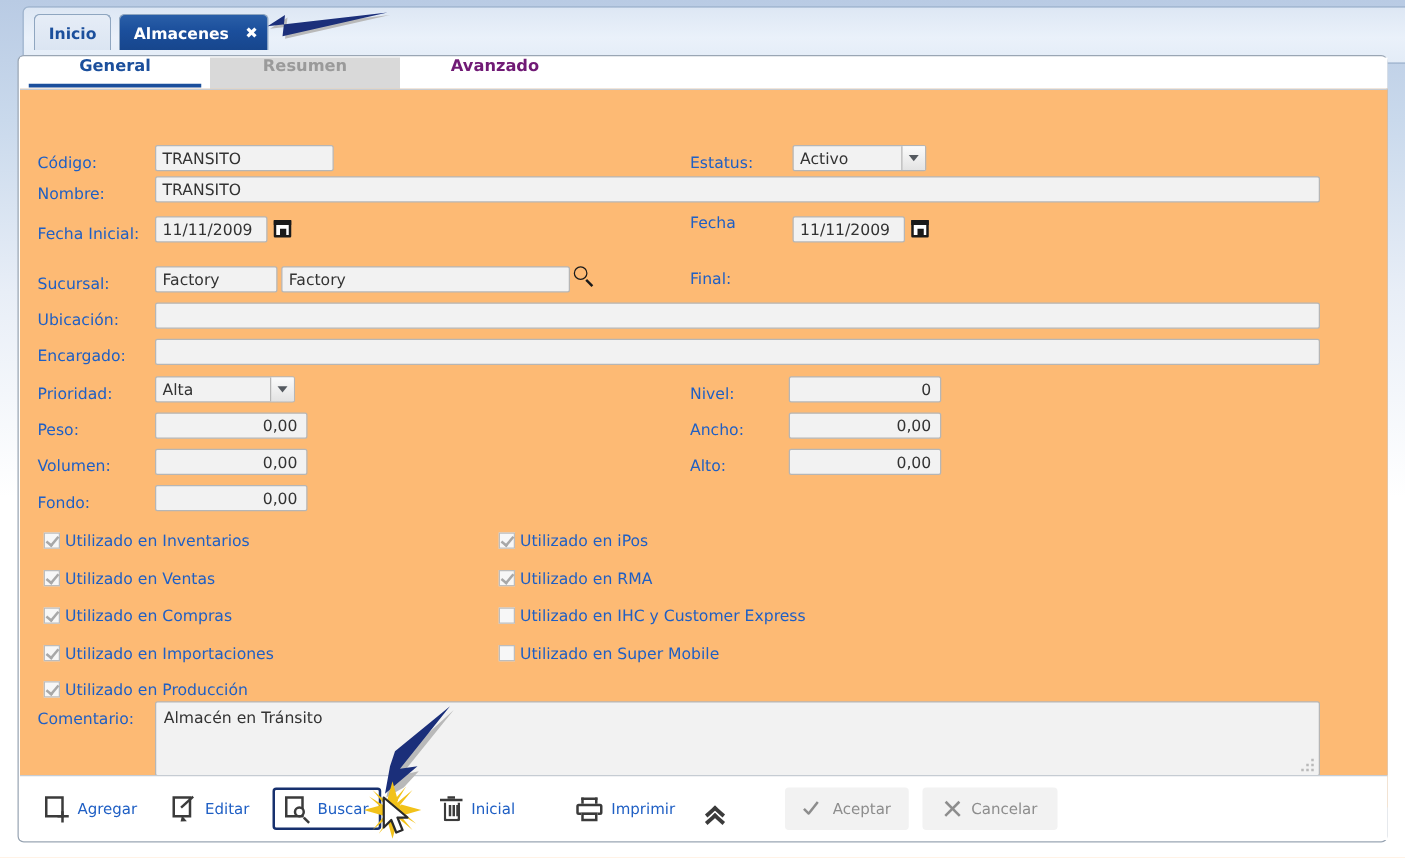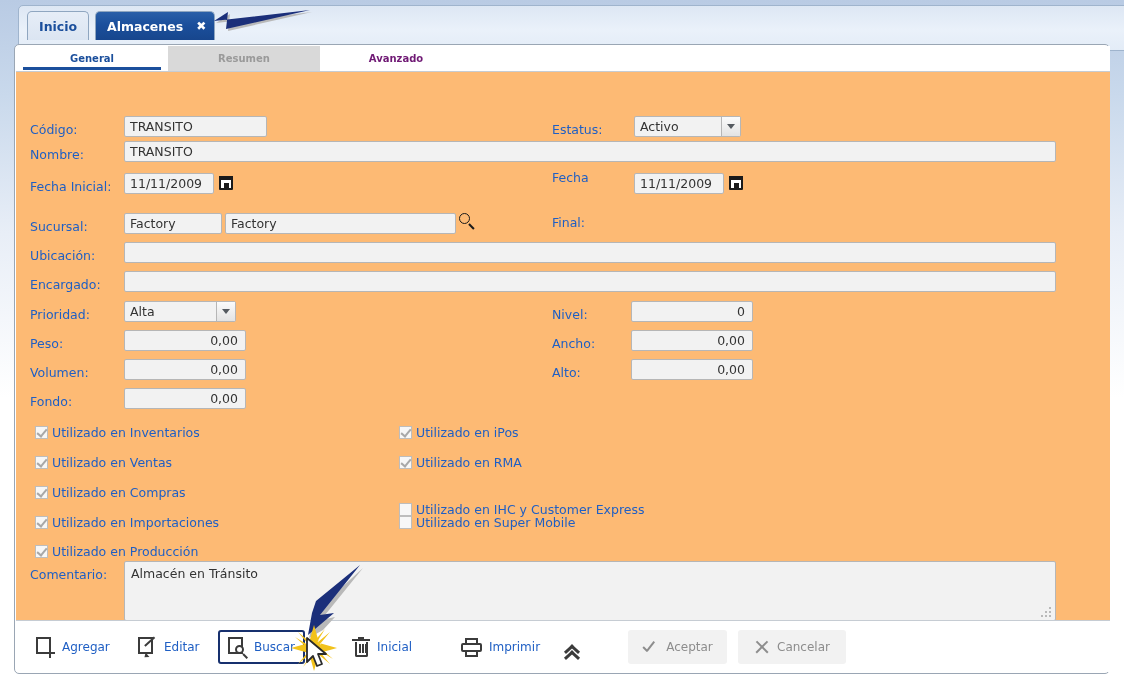--- a/index.html
+++ b/index.html
@@ -69,22 +69,22 @@
 
   
   .innertabs {
     position: absolute; left: 1px; top: 1px;
     width: 1094px; height: 25px;
     display: flex;
     background: #ffffff;
   }
   .itab {
     width: 152px; height: 25px;
-    display: flex; align-items: center; justify-content: center;
-    font-size: 10px; font-weight: bold;
+    display: flex; justify-content: center;
+    font-size: 13px; font-weight: bold;
     position: relative;
   }
   .itab.sel { color: #1b4f9c; background: #ffffff; }
   .itab.sel::after {
     content: ""; position: absolute;
     left: 7px; right: 7px; bottom: 1px; height: 3px;
     background: #1b4f9c;
   }
   .itab.unsel { color: #9a9a9a; background: #d9d9d9; }
   .itab.plain { color: #701a75; background: #ffffff; }
@@ -492,21 +492,21 @@
       </div>
 
       <div class="cbrow" style="left:383px; top:353px;">
         <span class="cbox on"></span>
         <span>Utilizado en iPos</span>
       </div>
       <div class="cbrow" style="left:383px; top:383px;">
         <span class="cbox on"></span>
         <span>Utilizado en RMA</span>
       </div>
-      <div class="cbrow" style="left:383px; top:430px;">
+      <div class="cbrow" style="left:383px; top:413px;">
         <span class="cbox"></span>
         <span>Utilizado en IHC y Customer Express</span>
       </div>
       <div class="cbrow" style="left:383px; top:443px;justify-content:center;">
         <span class="cbox"></span>
         <span>Utilizado en Super Mobile</span>
       </div>
 
       <div class="lbl" style="left:14px; top:495px;">Comentario:</div>
       <div class="tarea" style="left:108px; top:489px; width:932px; height:60px;">

